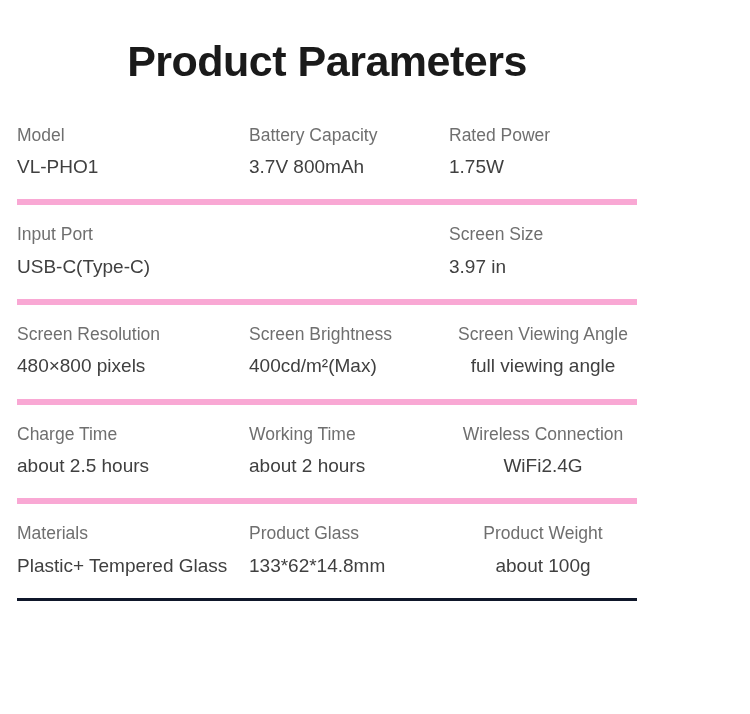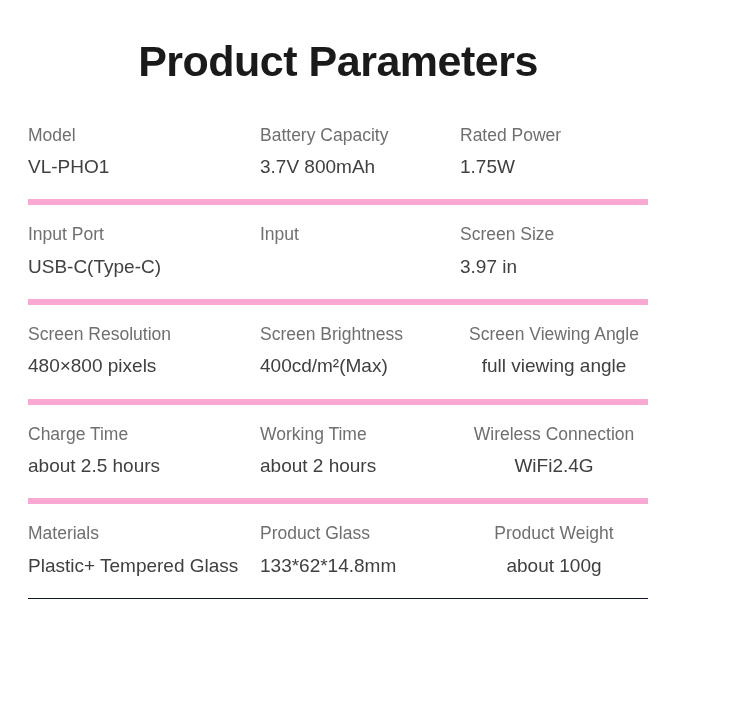--- a/index.html
+++ b/index.html
@@ -12,21 +12,20 @@
     background: #ffffff;
     font-family: "Liberation Sans", sans-serif;
     color: #231f20;
     overflow: hidden;
   }
   .page {
     width: 654px;
     height: 714px;
     position: relative;
     box-sizing: border-box;
-    margin-left: 11px;
   }
   .title {
     text-align: center;
     font-size: 43px;
     font-weight: bold;
     letter-spacing: -0.5px;
     color: #1a1a1a;
     margin: 0;
     padding-top: 36px;
     padding-bottom: 0;
@@ -40,21 +39,21 @@
   }
   .row {
     display: flex;
     flex-direction: row;
     align-items: flex-start;
     border-bottom: 6px solid #f9a8d4;
     padding-top: 16px;
     padding-bottom: 18px;
   }
   .row:last-child {
-    border-bottom: 1px solid #0f172a;
+    border-bottom: 3px solid #0f172a;
   }
   .cell {
     box-sizing: border-box;
     padding-right: 10px;
   }
   .cell.c1 { width: 232px; }
   .cell.c2 { width: 200px; }
   .cell.c3 { width: 188px; padding-right: 0; }
   .cell.center {
     text-align: center;
@@ -98,21 +97,20 @@
         <div class="value">1.75W</div>
       </div>
     </div>
 
     <div class="row">
       <div class="cell c1">
         <div class="label">Input Port</div>
         <div class="value">USB-C(Type-C)</div>
       </div>
       <div class="cell c2">
-        <div class="label">Input</div>
       </div>
       <div class="cell c3">
         <div class="label">Screen Size</div>
         <div class="value">3.97 in</div>
       </div>
     </div>
 
     <div class="row">
       <div class="cell c1">
         <div class="label">Screen Resolution</div>

